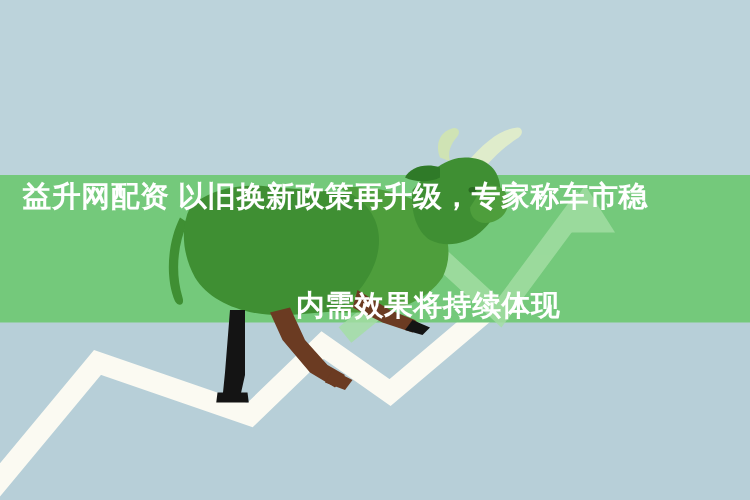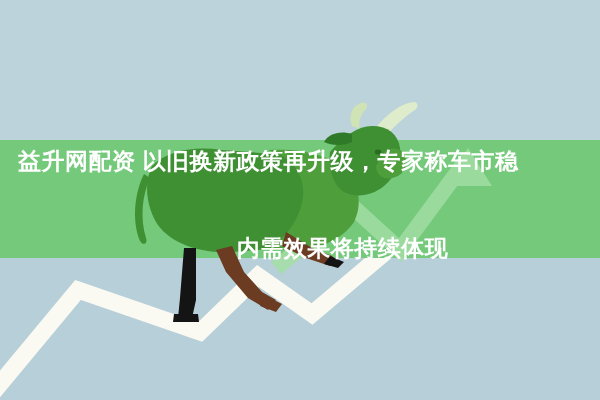--- a/index.html
+++ b/index.html
@@ -24,21 +24,21 @@
   }
   #headline-layer {
     position: absolute;
     left: 0;
     top: 140px;
     width: 600px;
     height: 120px;
     display: flex;
     flex-direction: column;
     align-items: center;
-    justify-content: flex-start;
+    justify-content: center;
     pointer-events: none;
     gap: 45px;
   }
   .headline-line {
     color: #ffffff;
     font-size: 23px;
     font-weight: bold;
     line-height: 42px;
     letter-spacing: 0.5px;
     white-space: nowrap;

